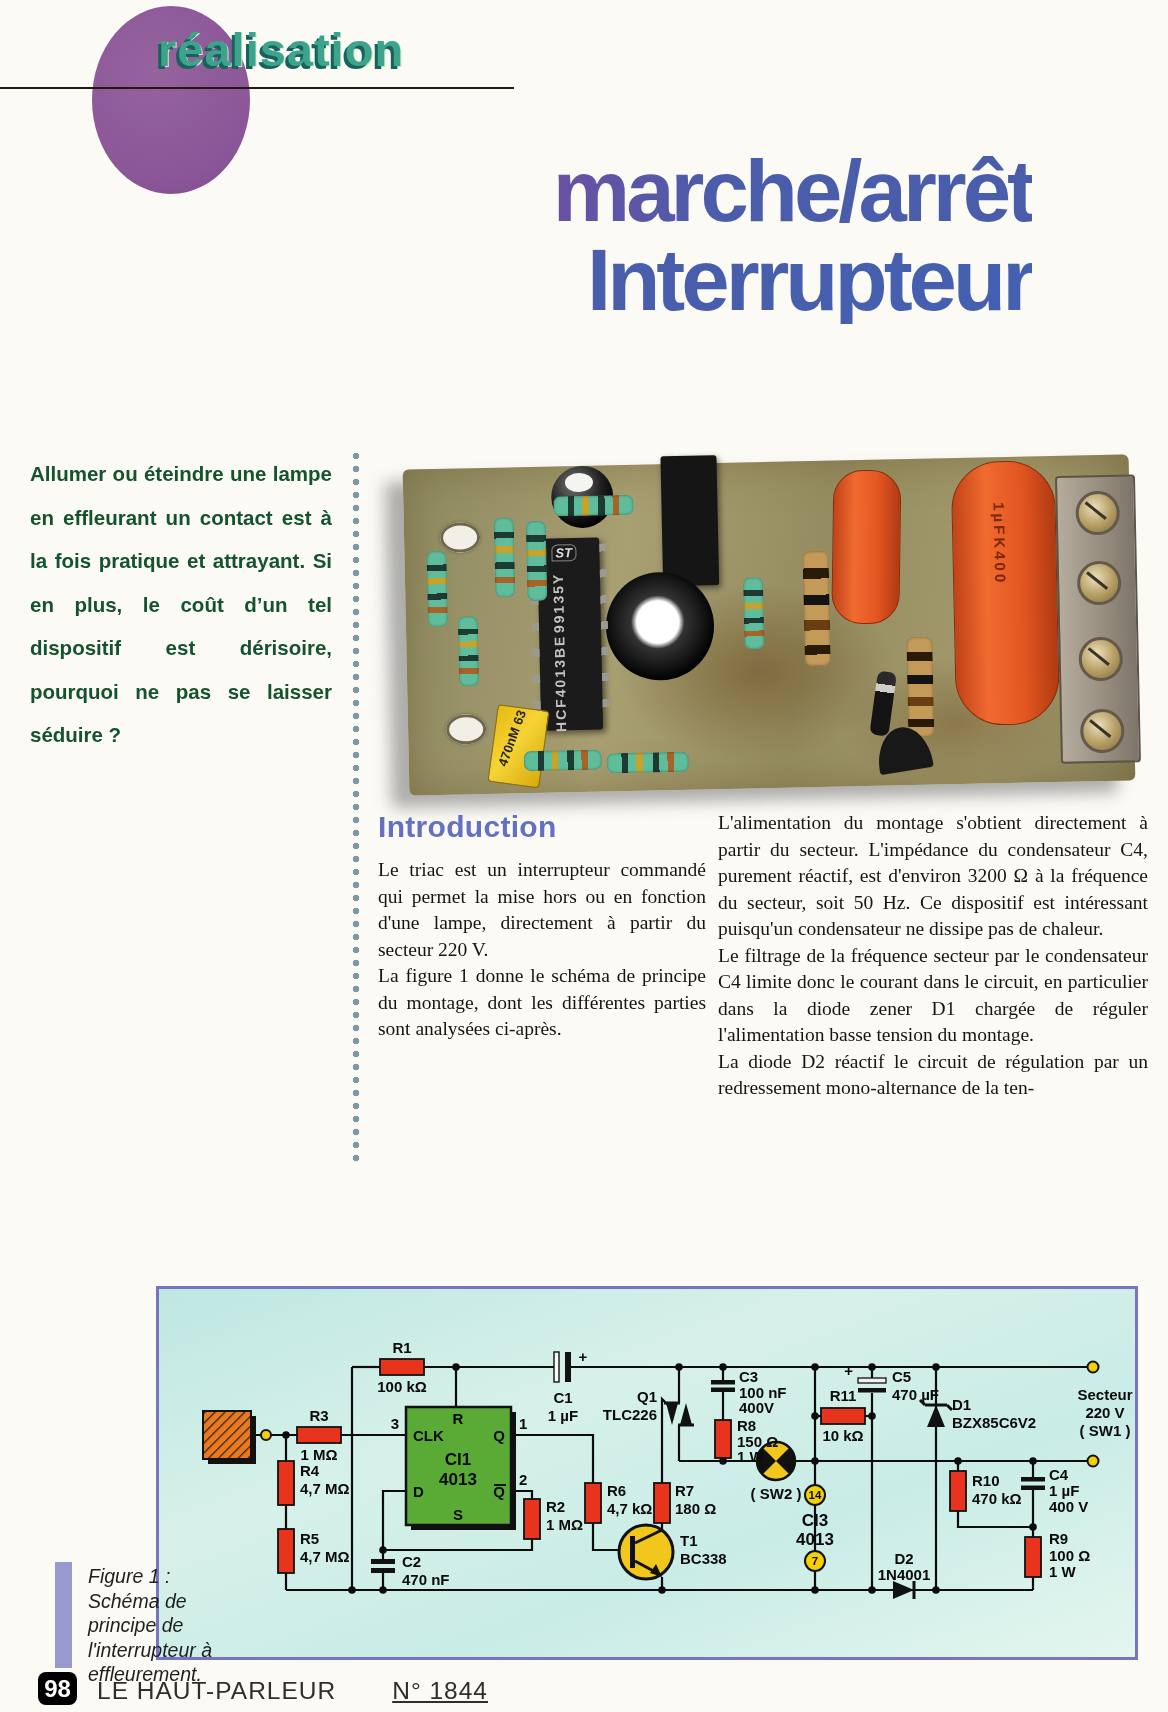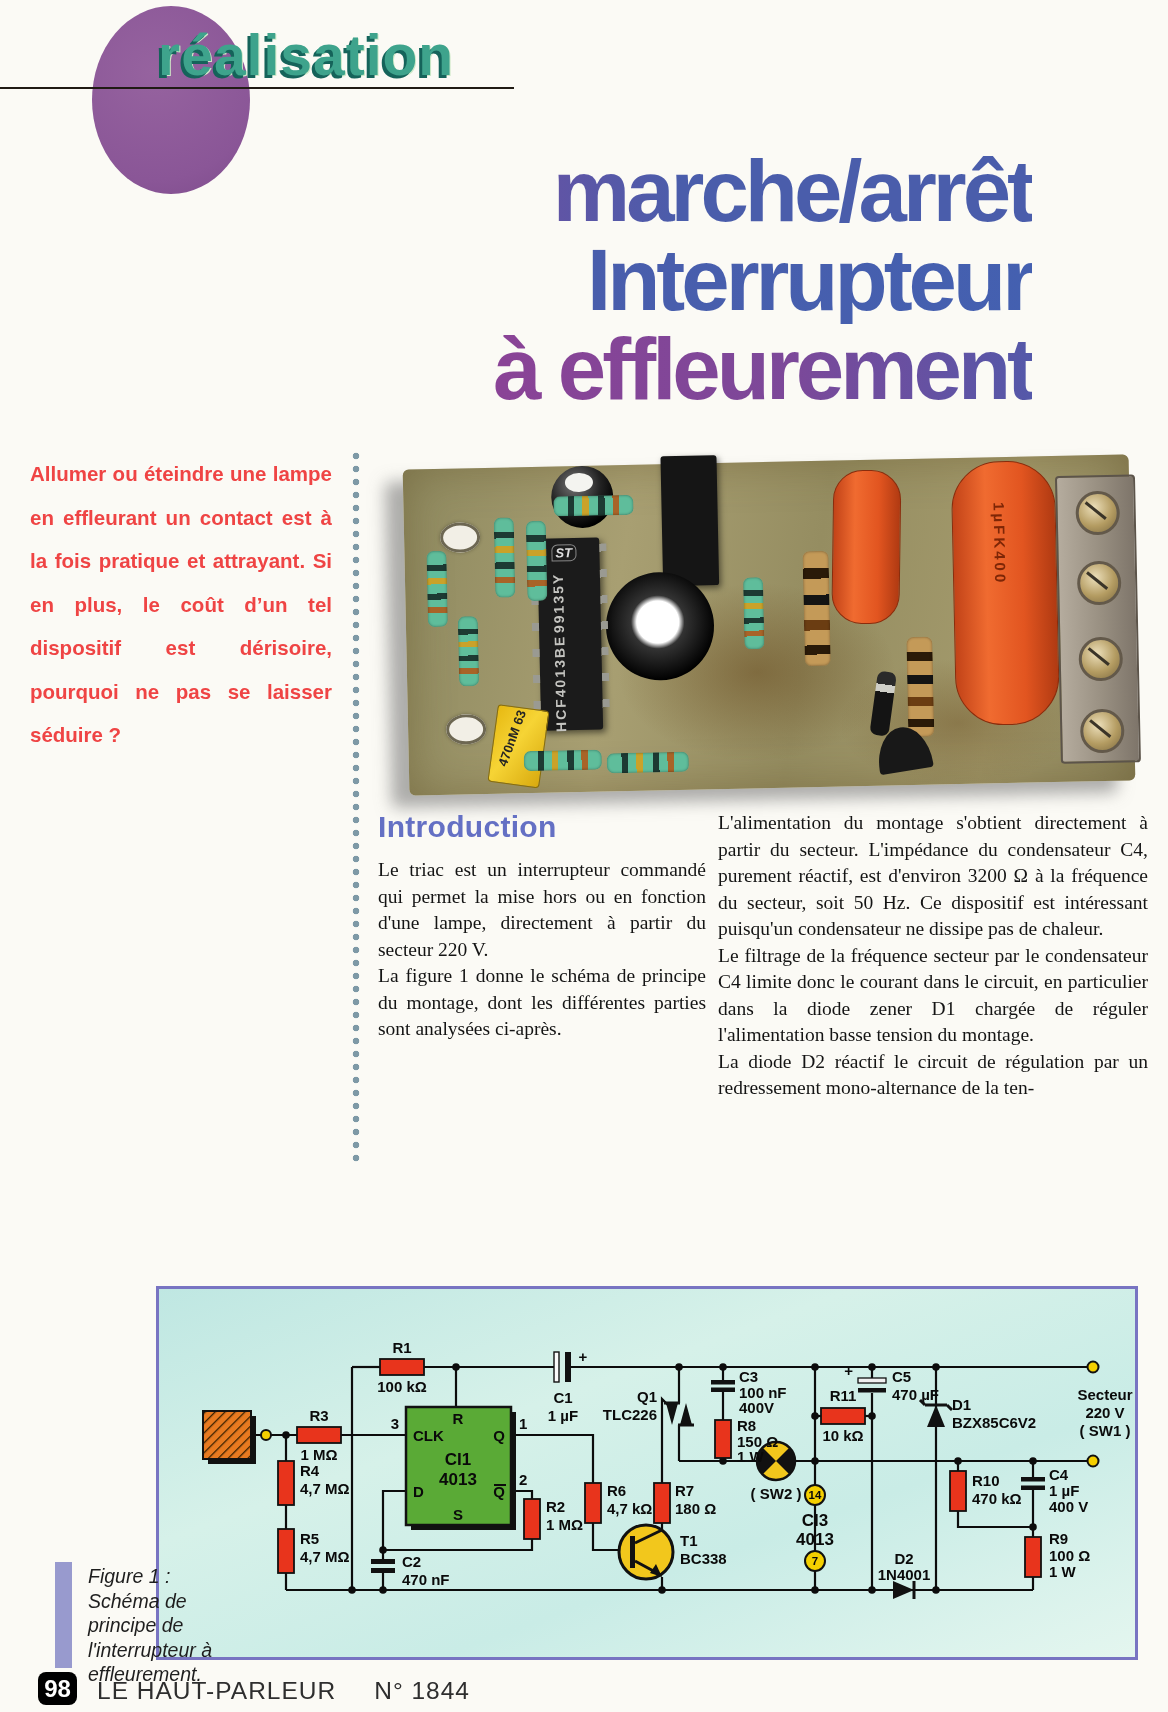--- a/index.html
+++ b/index.html
@@ -2,37 +2,37 @@
 <html><head>
 <meta charset="utf-8">
 <style>
   html,body{margin:0;padding:0;background:#e8e6e0;}
   #page{position:relative;width:1168px;height:1712px;background:#fbfaf5;overflow:hidden;
         font-family:"Liberation Sans",sans-serif;}
   
   .circle{position:absolute;left:92px;top:6px;width:158px;height:188px;border-radius:50%;
           background:radial-gradient(circle at 40% 35%,#96639f,#8a5697 70%,#7d4b8b);}
   .hline{position:absolute;left:0;top:87px;width:514px;height:2px;background:#201a14;}
-  .kicker{position:absolute;left:158px;top:22px;font-size:57px;font-weight:bold;letter-spacing:1px;
+  .kicker{position:absolute;left:158px;top:22px;font-size:47px;font-weight:bold;letter-spacing:1px;
           color:#3ea38c;text-shadow:-3px 3px 0 #15635a,1px 1px 0 #cfe9c8;}
   
   .title{position:absolute;right:136px;top:146px;text-align:right;font-weight:bold;}
   .tl{display:block;font-size:87px;line-height:89px;letter-spacing:-4px;}
   .tl1{color:#4a5dab;}
   .tl2{color:#5157a8;}
   .tl3{color:#7c4899;}
   @supports ((-webkit-background-clip:text) or (background-clip:text)){
     .tl{-webkit-background-clip:text;background-clip:text;color:transparent;}
     .tl1{background-image:linear-gradient(90deg,#4a5dab,#4460b0);}
     .tl2{background-image:linear-gradient(90deg,#6b50a2 0%,#4a5dab 35%);}
     .tl3{background-image:linear-gradient(90deg,#8a4396 0%,#7c4899 55%,#5458a9 100%);}
   }
   
   .lede{position:absolute;left:30px;top:452px;width:302px;font-size:20.5px;line-height:43.5px;
-        font-weight:bold;color:#ef4444;text-align:justify;}
+        font-weight:bold;color:#14532d;text-align:justify;}
   
   .dots{position:absolute;left:352px;top:452px;width:9px;height:714px;
         background-image:radial-gradient(circle at 4px 4px,#7e99a6 3px,rgba(0,0,0,0) 3.6px);
         background-size:9px 13px;background-repeat:repeat-y;}
   
   .photo{position:absolute;left:380px;top:446px;width:778px;height:364px;background:#fbfaf5;}
   .board{position:absolute;left:26px;top:16px;width:726px;height:326px;border-radius:6px;
          transform:rotate(-1.2deg);
          background:linear-gradient(100deg,#8f8a60,#a89f72 30%,#958d61 55%,#a39a6c 80%,#8a8259);
          box-shadow:-18px 12px 16px rgba(110,110,110,.55),inset 0 0 46px rgba(90,70,30,.38);}
@@ -86,35 +86,34 @@
   .sl{font-family:"Liberation Sans",sans-serif;font-weight:bold;font-size:15px;fill:#0a0a0a;}
   .m{text-anchor:middle;} .e{text-anchor:end;}
   .big{font-size:17px;}
   .pin{font-size:11.5px;}
   .figbar{position:absolute;left:55px;top:1562px;width:17px;height:106px;background:#989ace;}
   .figcap{position:absolute;left:88px;top:1564px;font-style:italic;font-size:19.5px;line-height:24.5px;color:#1e1e1e;}
   
   .pageno{position:absolute;left:38px;top:1672px;width:39px;height:33px;background:#000;color:#fff;
           font-size:24px;font-weight:bold;display:flex;align-items:center;justify-content:center;border-radius:8px;}
   .foot{position:absolute;left:97px;top:1677px;font-size:24.5px;color:#2e2e2e;letter-spacing:1px;}
-  .foot span+span{margin-left:38px;}
+  .foot span+span{margin-left:56px;text-decoration:underline;}
 </style>
 </head>
 <body>
 
 <div id="page">
 
   <div class="circle"></div>
   <div class="hline"></div>
   <div class="kicker">réalisation</div>
 
   <div class="title">
     <span class="tl tl2">marche/arrêt</span>
     <span class="tl tl1">Interrupteur</span>
-    <span class="tl tl3">à effleurement</span>
   </div>
 
   <div class="lede">Allumer ou éteindre une lampe en effleurant un contact est à la fois pratique et attrayant. Si en plus, le coût d’un tel dispositif est dérisoire, pourquoi ne pas se laisser séduire ?</div>
 
   <div class="dots"></div>
 
   <div class="photo">
     <div class="board">
       <div class="cmp stain" style="left:210px;top:120px;width:280px;height:180px;background:radial-gradient(ellipse,rgba(96,62,18,.45),rgba(0,0,0,0) 70%);"></div>
       <div class="cmp stain" style="left:430px;top:200px;width:240px;height:130px;background:radial-gradient(ellipse,rgba(96,62,18,.35),rgba(0,0,0,0) 70%);"></div>

